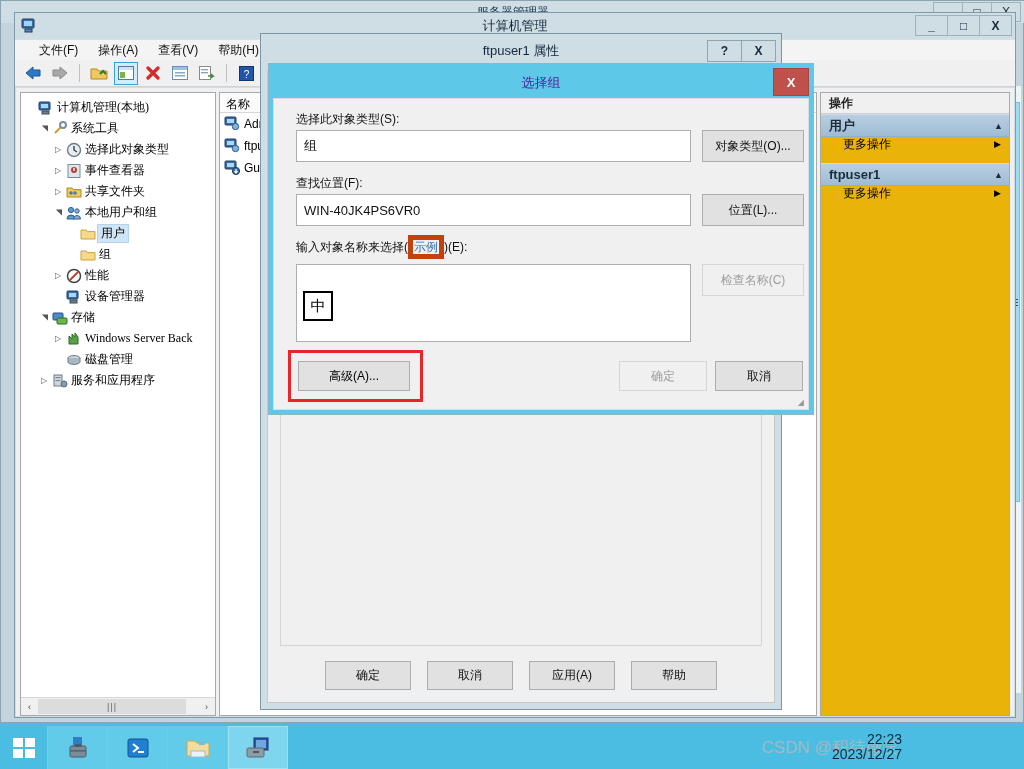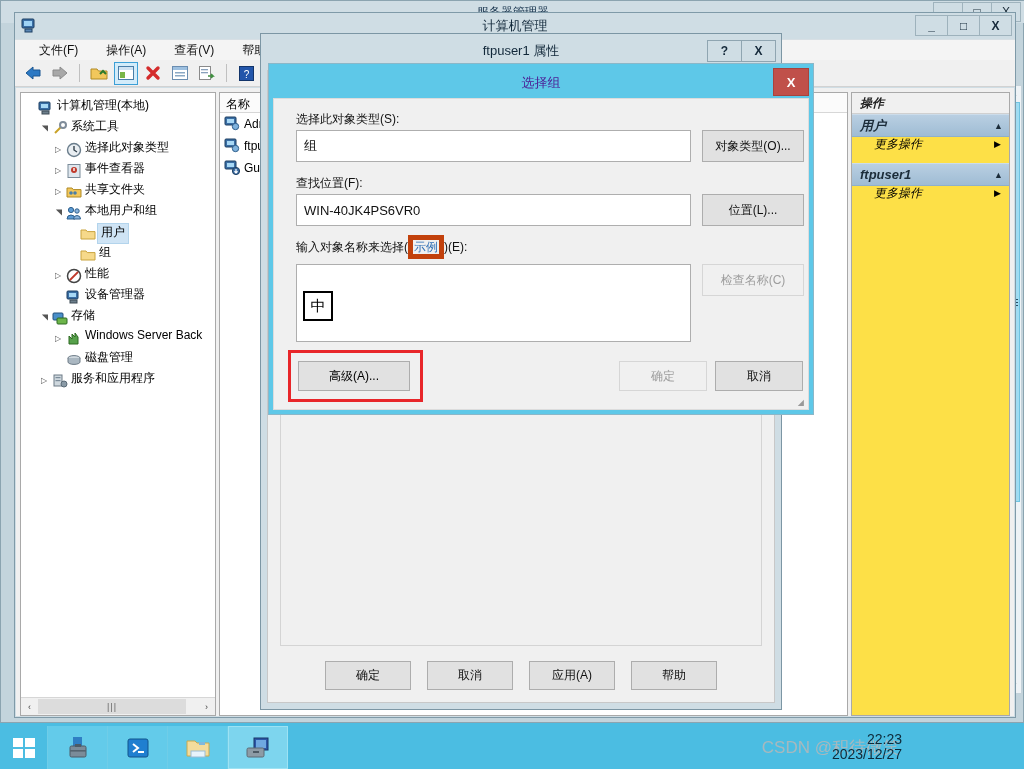--- a/index.html
+++ b/index.html
@@ -46,21 +46,21 @@
   }
   .cm-btns { position: absolute; right: 3px; top: 2px; display: flex; }
   .cm-btn {
     width: 33px; height: 21px; border: 1px solid #9eb2bc; background: #cfdde4;
     display: flex; align-items: center; justify-content: center;
     font-size: 12px; color: #16293a; margin-left: -1px; font-weight: bold;
   }
 
   .cm-menubar {
     height: 21px; background: #f4f4f4; border-top: 1px solid #d7dfe4;
-    display: flex; align-items: center; padding-left: 14px; gap: 8px;
+    display: flex; align-items: center; padding-left: 14px; gap: 0;
   }
   .menu-item { padding: 2px 10px; font-size: 12px; color: #111; }
 
   .cm-toolbar {
     height: 27px; background: #f0f0f0; border-bottom: 1px solid #d2d2d2;
     display: flex; align-items: center; padding-left: 6px; gap: 3px;
   }
   .tb-btn {
     width: 24px; height: 23px; display: flex; align-items: center; justify-content: center;
   }
@@ -72,22 +72,22 @@
     background: #f0f0f0; display: flex;
   }
 
   
   .tree-pane {
     width: 196px; background: #fff; border: 1px solid #a9a9a9;
     margin: 4px 0 0 4px; position: relative; overflow: hidden;
   }
   .tree-scroll { position: absolute; left: 0; top: 0; right: 0; bottom: 19px; overflow: hidden; padding: 4px 0 0 2px; }
   .tnode {
-    display: flex; height: 21px; white-space: nowrap;
-    font-size: 12px; color: #000;
+    display: flex; align-items: center; height: 21px; white-space: nowrap;
+    font-size: 12px; color: #000; font-family: Liberation Serif, serif;
   }
   .tnode .tw { width: 14px; display: flex; align-items: center; justify-content: center; color: #555; font-size: 8px; }
   .tnode .ti { width: 18px; display: flex; align-items: center; justify-content: center; }
   .tnode.sel .tlabel { background: #cfe4f5; border: 1px solid #b3d4ec; padding: 0 3px; }
   .tlabel { padding: 0 2px; }
   .hscroll {
     position: absolute; left: 0; bottom: 0; width: 100%; height: 18px;
     background: #f0f0f0; border-top: 1px solid #d6d6d6; display: flex; align-items: center;
   }
   .hs-arrow { width: 17px; height: 17px; display: flex; align-items: center; justify-content: center;
@@ -99,21 +99,21 @@
   
   .list-pane {
     flex: 1; background: #fff; border: 1px solid #a9a9a9; margin: 4px 0 0 3px; position: relative; overflow: hidden;
   }
   .list-hdr { height: 20px; background: #fbfbfb; border-bottom: 1px solid #d7d7d7; display: flex; }
   .list-hdr-cell { padding: 3px 6px; font-size: 12px; border-right: 1px solid #d7d7d7; }
   .list-row { display: flex; align-items: center; height: 22px; padding-left: 4px; font-size: 12px; gap: 4px; }
 
   
   .act-pane {
-    width: 159px; background: #fde047; border: 1px solid #a9a9a9; margin: 4px 4px 0 3px; position: relative; font-style: italic;
+    width: 190px; background: #eab308; border: 1px solid #a9a9a9; margin: 4px 4px 0 3px; position: relative;
   }
   .act-hdr { height: 21px; background: #f0f0f0; border-bottom: 1px solid #d0d0d0;
      display: flex; align-items: center; padding-left: 8px; font-size: 12px; font-weight: bold; color: #222;}
   .act-group {
     height: 23px; display: flex; align-items: center; justify-content: space-between;
     padding: 0 6px 0 8px; font-size: 13px; color: #1b2c3a; font-weight: bold;
     background: linear-gradient(to bottom, #b9cfe2, #9fbcd4);
     border-top: 1px solid #ccdcea; border-bottom: 1px solid #8fb0cb;
   }
   .act-item { height: 26px; display: flex; align-items: center; justify-content: space-between;

